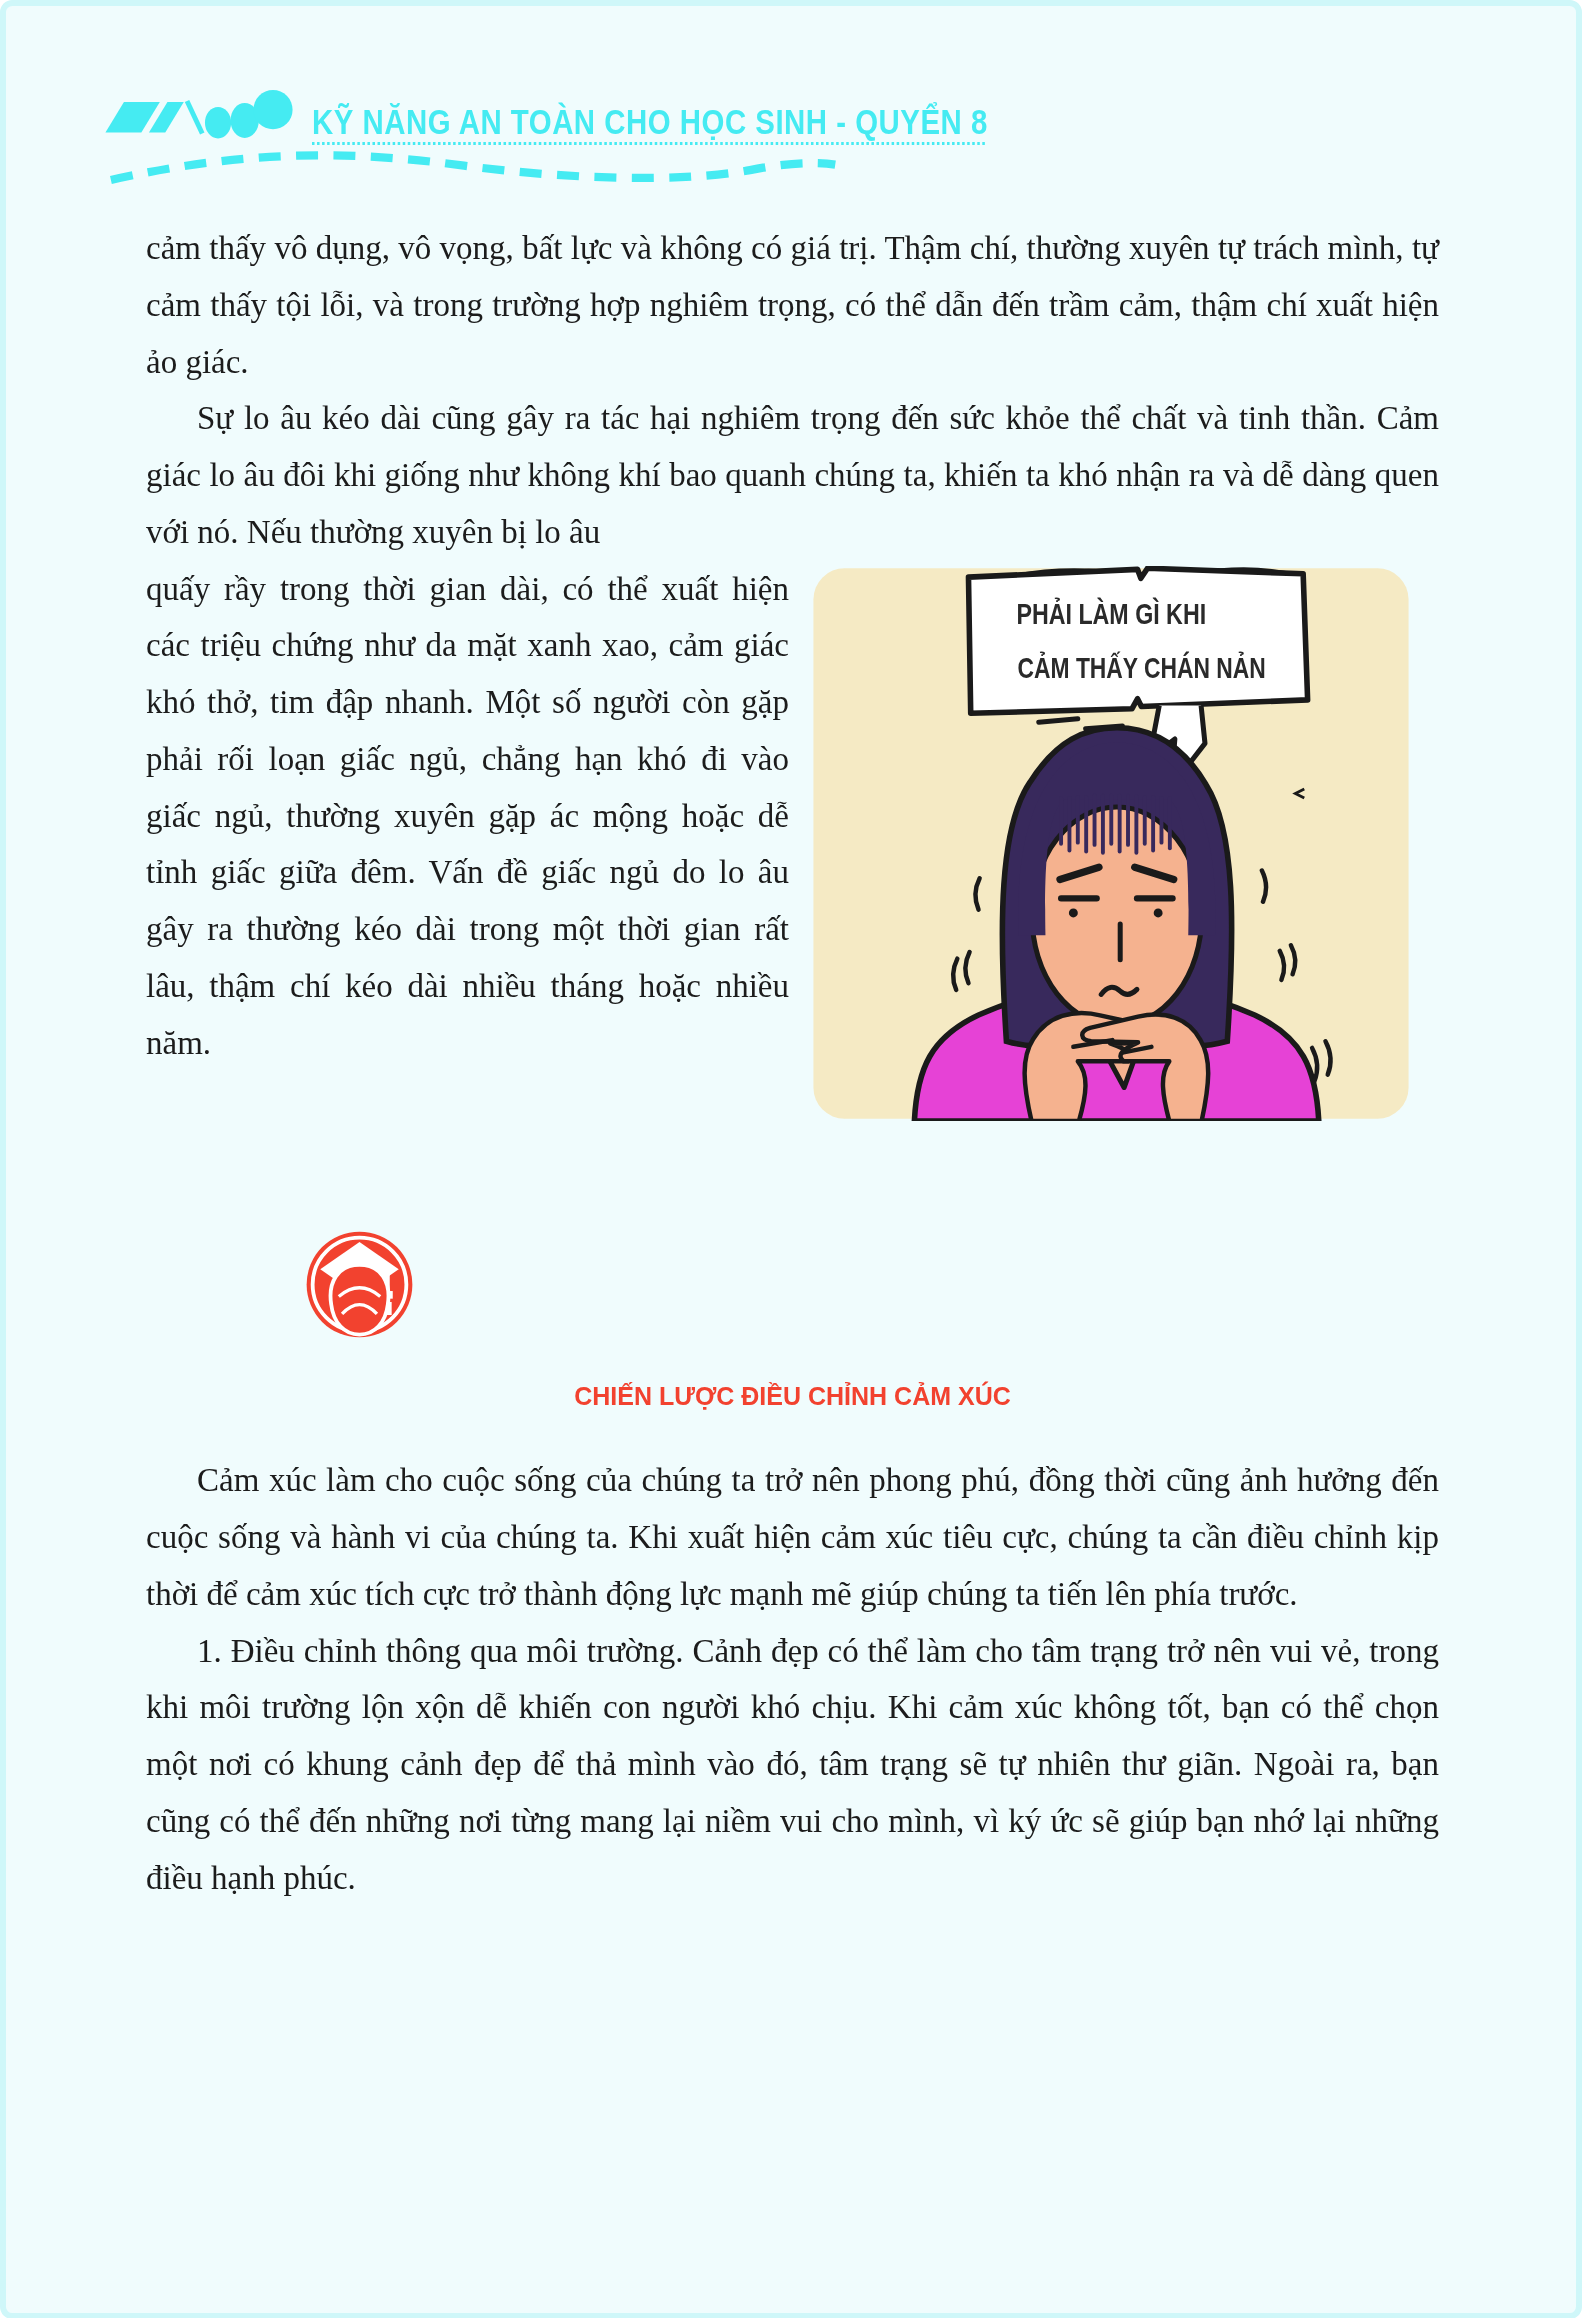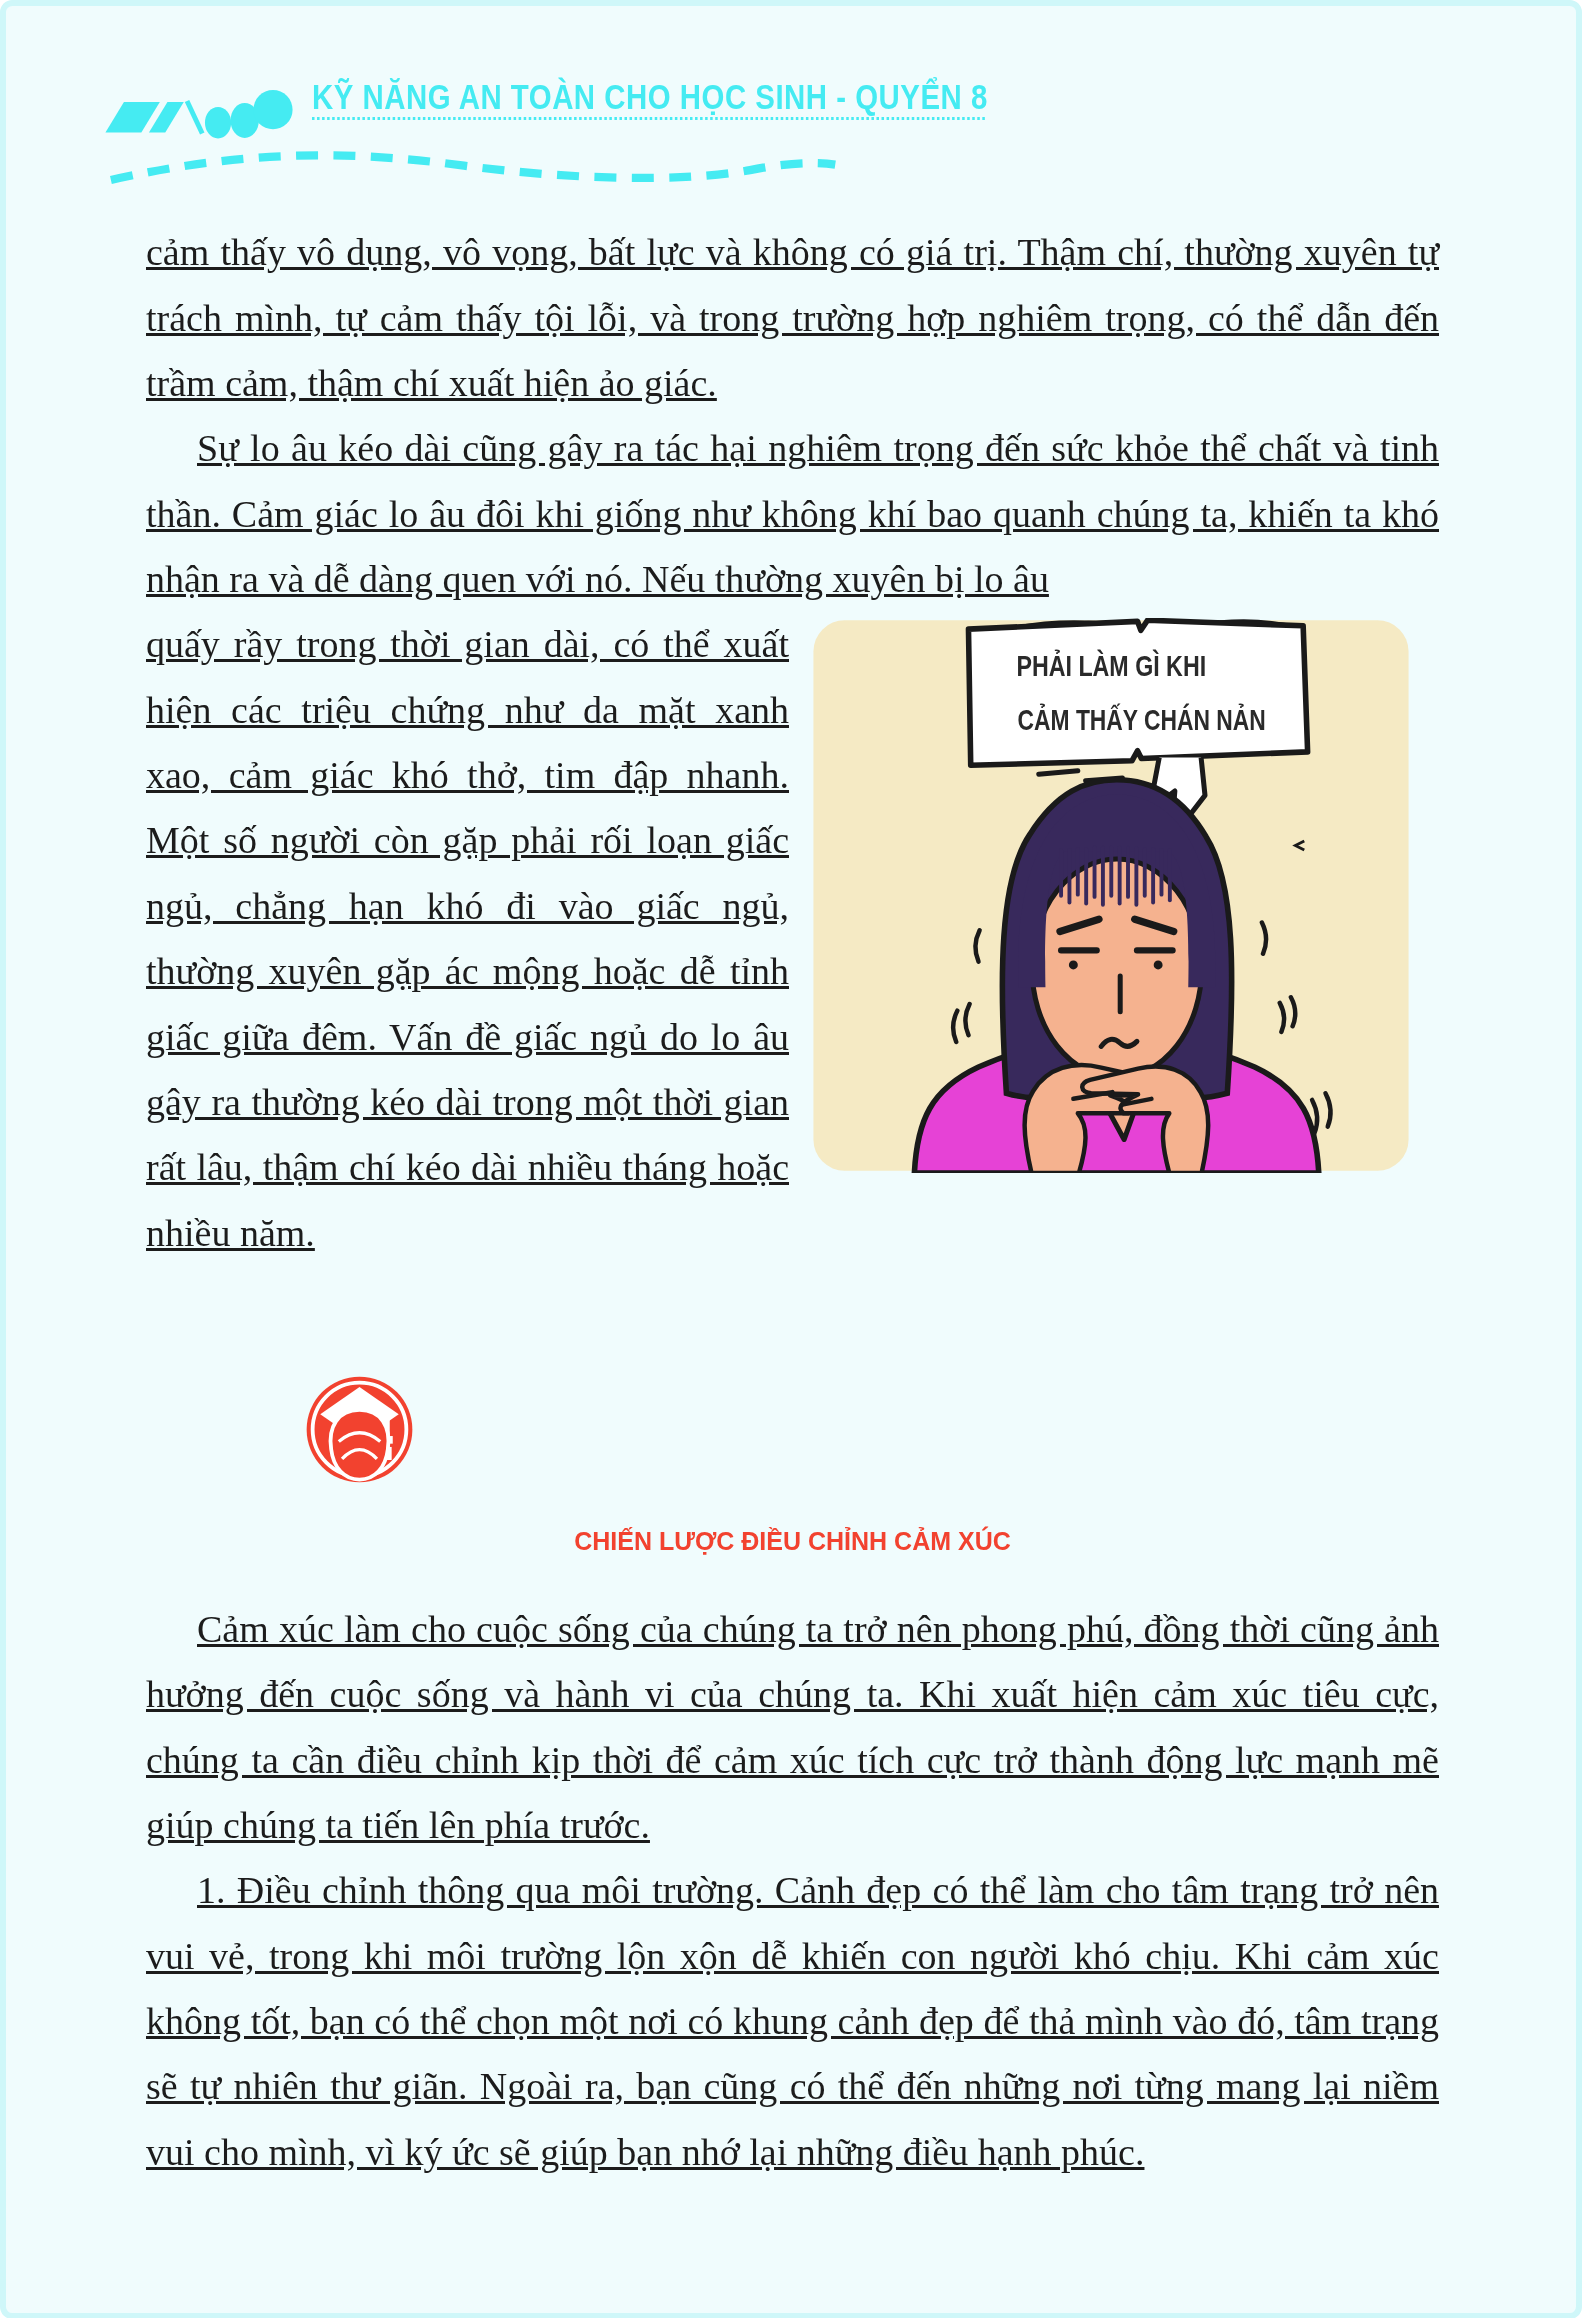--- a/index.html
+++ b/index.html
@@ -9,34 +9,34 @@
   *{box-sizing:border-box;margin:0;padding:0;}
   html,body{background:#ffffff;}
   .sheet{
     width:1582px;height:2319px;overflow:hidden;position:relative;
     background:var(--pagebg);
     border:6.7px solid var(--frame);border-radius:12.3px;
     font-family:"Liberation Serif",serif;color:var(--ink);
   }
   
   .header{margin:71px 0 0 95px;}
-  .header-row{display:flex;align-items:flex-start;gap:14.5px;}
+  .header-row{display:flex;align-items:flex-end;gap:14.5px;}
   .logo-svg{width:196px;height:68px;flex:0 0 auto;}
   .page-title{
     font-family:"Liberation Sans",sans-serif;font-weight:bold;font-size:35px;
     color:var(--accent);white-space:nowrap;letter-spacing:0.6px;
     transform:scaleX(.84);transform-origin:left bottom;
     text-decoration:underline dotted 2.8px;text-underline-offset:7.8px;
     padding-bottom:3.3px;
   }
   .wave-svg{width:748px;height:44px;display:block;margin:2.2px 0 0 0px;}
   
   .content{padding:0 137px 0 140px;}
   p.body{
-    font-size:38px;line-height:1.72;text-align:justify;color:var(--ink);text-decoration:underline;
+    font-size:33px;line-height:1.72;text-align:justify;color:var(--ink);
   }
   .indent{text-indent:51px;}
   .para1{margin-top:29px;}
   .wrap-row{display:flex;align-items:flex-start;gap:22px;margin-top:0;}
   .col-text{width:643px;flex:0 0 auto;}
   .figure{flex:0 0 auto;margin-top:5.6px;}
   .illu-svg{width:600px;height:555px;display:block;}
   
   .banner{position:relative;margin:109px 0 0 159px;width:848px;height:112px;}
   .banner-icon{position:absolute;left:0;top:0;width:109px;height:109px;}

